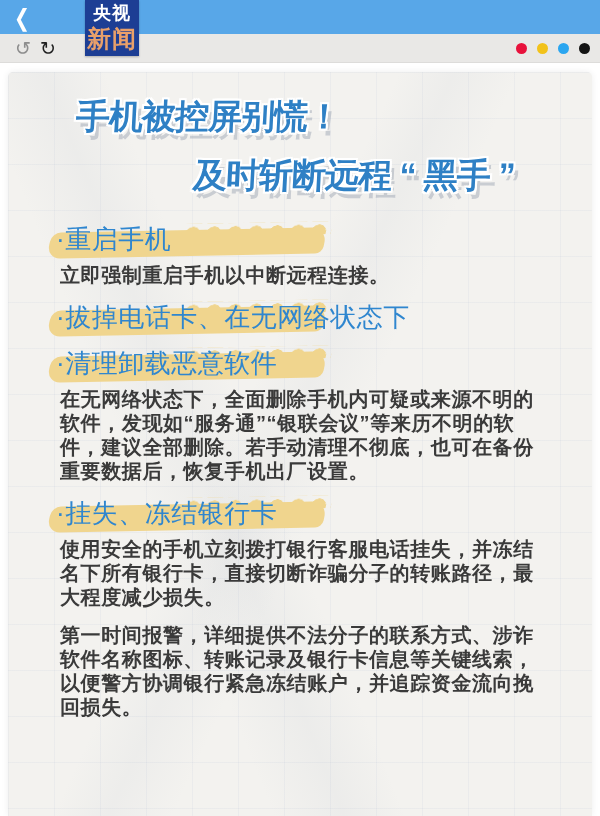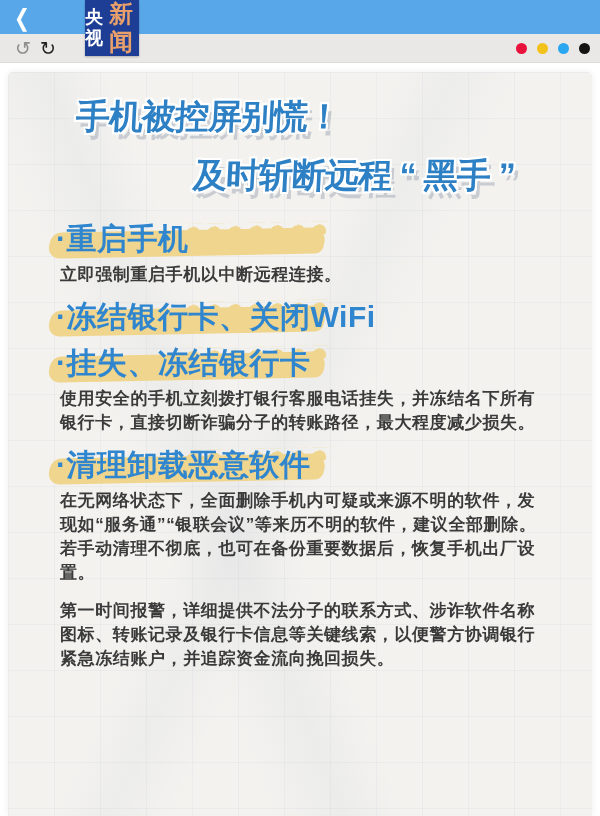--- a/index.html
+++ b/index.html
@@ -27,21 +27,21 @@
   }
   .history-icons { display:flex; gap:9px; margin-left:15px; align-items:center; }
   .undo { color:#8d8d8d; font-size:19px; line-height:1; }
   .redo { color:#1f1f1f; font-size:19px; line-height:1; }
   .dots { margin-left:auto; margin-right:10px; display:flex; gap:10px; align-items:center; }
   .dot { width:11px; height:11px; border-radius:50%; background:#999; }
 
   .news-badge {
     position:absolute; left:85px; top:0; width:54px; height:56px;
     background:var(--badge-color,#1d3e94);
-    display:flex; flex-direction:row; align-items:center; justify-content:center;
+    display:flex; flex-direction:column; align-items:center; justify-content:center;
     gap:1px; z-index:5; box-shadow:0 1px 2px rgba(0,0,0,.25);
   }
   .badge-line1 { color:#ffffff; font-size:18px; font-weight:bold; letter-spacing:1px; line-height:1.15; }
   .badge-line2 { color:var(--badge-accent,#e9a06a); font-size:24px; font-weight:bold; letter-spacing:1px; line-height:1.15; }
 
   
   .paper {
     position:absolute; left:8px; top:72px; width:584px; height:744px;
     background:
       linear-gradient(115deg, transparent 42%, rgba(165,175,190,.08) 48%, transparent 55%),
@@ -64,41 +64,41 @@
       -2px -2px 0 #fff, 2px -2px 0 #fff, -2px 2px 0 #fff, 2px 2px 0 #fff,
       0 -2px 0 #fff, 0 2px 0 #fff, -2px 0 0 #fff, 2px 0 0 #fff,
       5px 7px 0 rgba(150,160,175,.45);
   }
   .title-line1 { margin-left:16px; }
   .title-line2 { margin-left:133px; margin-top:13px; }
 
   .section { margin-bottom:14px; }
   .section-heading {
     position:relative; display:inline-block; margin-left:-4px;
-    font-size:30px; font-weight:bold; letter-spacing:0.5px;
+    font-size:26px; font-weight:normal; letter-spacing:0.5px;
     color:var(--heading-color,#2f86cf);
     height:32px; line-height:32px;text-align:right;
   }
   .hl {
     position:absolute; left:-7px; top:7px; width:276px; height:26px;
     background:var(--highlight-color,#f0d58e);
     border-radius:9px 16px 7px 14px;
     transform:rotate(-1.1deg) skewX(-14deg);
     z-index:0;
   }
   .hl::after {
     content:""; position:absolute; right:-4px; top:-6px; width:150px; height:13px;
     background-image:radial-gradient(circle 8px at 11px 11px, var(--highlight-color,#f0d58e) 97%, transparent 100%);
     background-size:21px 13px; background-repeat:repeat-x;
   }
   .heading-text { position:relative; z-index:1; }
 
   .section-body {
     margin-top:8px; width:482px;
-    font-size:17px; line-height:24px; letter-spacing:0.6px;
+    font-size:20px; line-height:24px; letter-spacing:0.6px;
     font-weight:600; color:var(--body-color,#3a3a3a);
     word-break:break-all;
   }
 </style>
 </head>
 <body>
 
 <div class="top-bar">
   <span class="back-btn">❮</span>
 </div>
@@ -132,37 +132,37 @@
     <div class="section-heading">
       <span class="hl"></span>
       <span class="heading-text">·重启手机</span>
     </div>
     <div class="section-body">立即强制重启手机以中断远程连接。</div>
   </div>
 
   <div class="section">
     <div class="section-heading">
       <span class="hl"></span>
-      <span class="heading-text">·冻结银行卡、关闭WiFi</span>
+      <span class="heading-text">·拔掉电话卡、在无网络状态下</span>
     </div>
+  </div>
+
+  <div class="section">
+    <div class="section-heading">
+      <span class="hl"></span>
+      <span class="heading-text">·清理卸载恶意软件</span>
+    </div>
+    <div class="section-body">在无网络状态下，全面删除手机内可疑或来源不明的软件，发现如“服务通”“银联会议”等来历不明的软件，建议全部删除。若手动清理不彻底，也可在备份重要数据后，恢复手机出厂设置。</div>
   </div>
 
   <div class="section">
     <div class="section-heading">
       <span class="hl"></span>
       <span class="heading-text">·挂失、冻结银行卡</span>
     </div>
     <div class="section-body">使用安全的手机立刻拨打银行客服电话挂失，并冻结名下所有银行卡，直接切断诈骗分子的转账路径，最大程度减少损失。</div>
   </div>
 
   <div class="section">
-    <div class="section-heading">
-      <span class="hl"></span>
-      <span class="heading-text">·清理卸载恶意软件</span>
-    </div>
-    <div class="section-body">在无网络状态下，全面删除手机内可疑或来源不明的软件，发现如“服务通”“银联会议”等来历不明的软件，建议全部删除。若手动清理不彻底，也可在备份重要数据后，恢复手机出厂设置。</div>
-  </div>
-
-  <div class="section">
     <div class="section-body">第一时间报警，详细提供不法分子的联系方式、涉诈软件名称图标、转账记录及银行卡信息等关键线索，以便警方协调银行紧急冻结账户，并追踪资金流向挽回损失。</div>
   </div>
 
 </div>
 
 </body></html>

